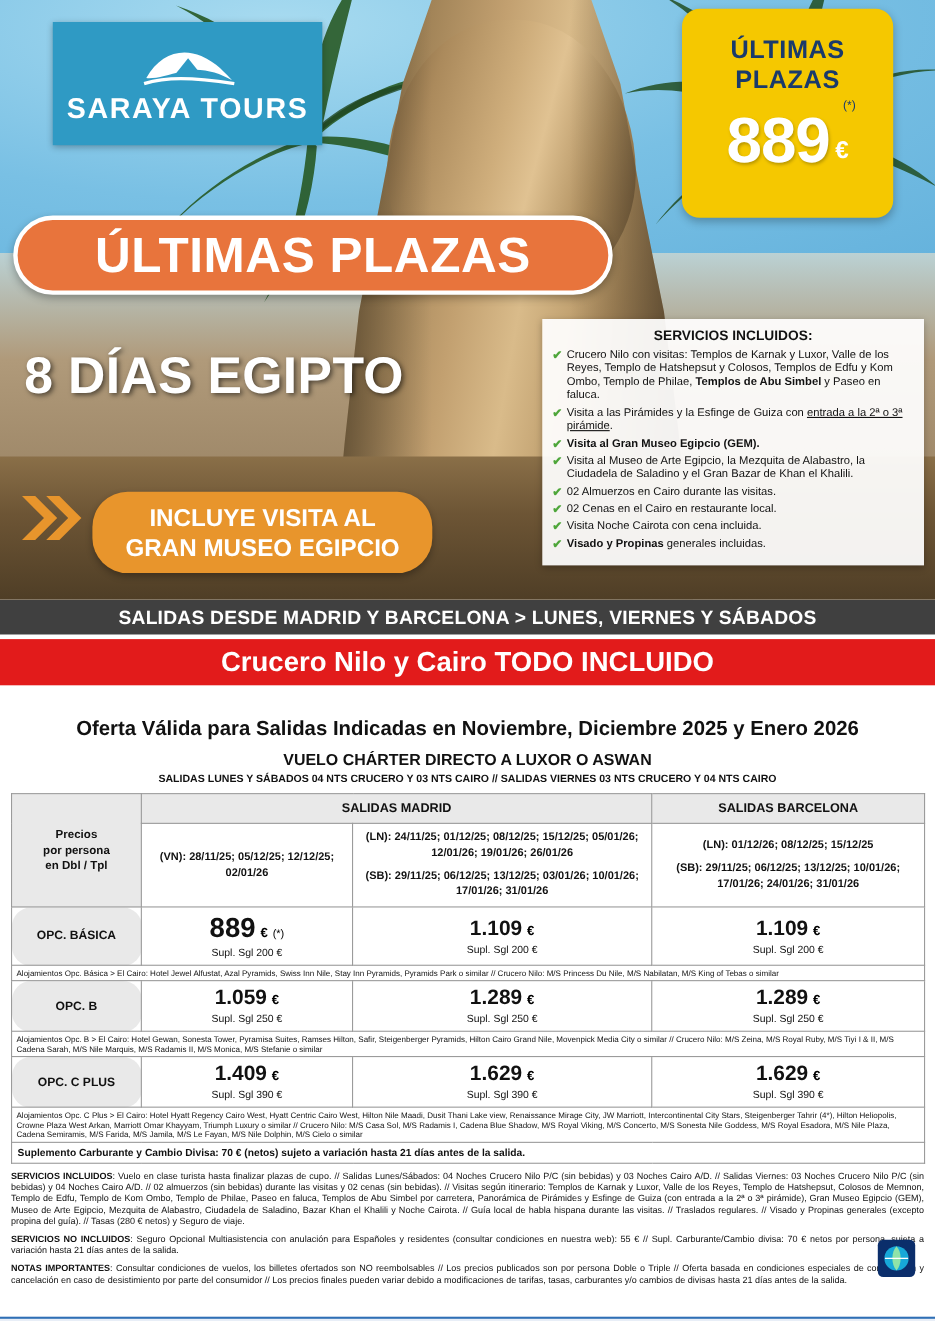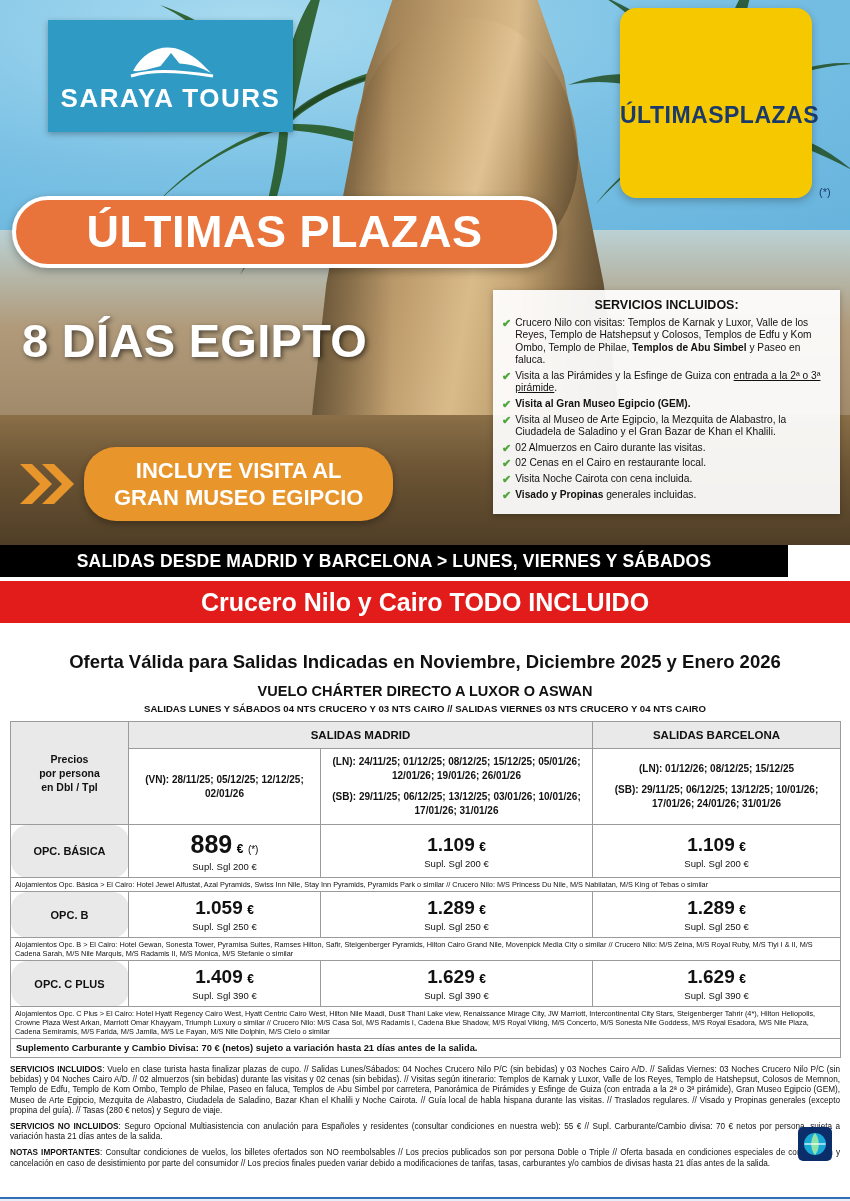--- a/index.html
+++ b/index.html
@@ -61,21 +61,21 @@
   }
   .logo-mark { width: 92px; height: 42px; margin-bottom: 2px; }
   .logo-text { color: #ffffff; font-size: 26px; font-weight: bold; letter-spacing: 1.5px; }
 
   
   .price-badge {
     position: absolute; right: 38px; top: 8px;
     width: 192px; height: 190px;
     background: #f5c800;
     border-radius: 16px;
-    display: flex; flex-direction: row; align-items: center;
+    display: flex; flex-direction: column; align-items: center;
     padding-top: 24px;
     box-shadow: 0 3px 8px rgba(0,0,0,.25);
   }
   .price-badge .l1, .price-badge .l2 {
     color: #1a3a6b; font-size: 23px; font-weight: bold; line-height: 27px; letter-spacing: .5px;
   }
   .price-asterisk { color:#1a3a6b; font-size: 11px; align-self: flex-end; margin-right: 34px; margin-top: 4px; }
   .price-row { display:flex; align-items: flex-end; margin-top: -2px; }
   .price-num { color:#ffffff; font-size: 58px; font-weight: bold; line-height: 56px; letter-spacing: -1px;
                text-shadow: 1px 2px 3px rgba(0,0,0,.25); }
@@ -97,21 +97,21 @@
   .headline {
     position: absolute; left: 22px; top: 312px; width: 520px;
   }
   .headline div {
     color:#ffffff; font-size: 47px; font-weight: bold; line-height: 57px;
     text-shadow: 2px 2px 5px rgba(0,0,0,.55);
     letter-spacing: .3px;
   }
 
   
-  .museum-wrap { position:absolute; left: 18px; top: 447px; display:flex; align-items:center; }
+  .museum-wrap { position:absolute; left: 18px; top: 447px; display:flex; align-items:flex-start; }
   .chev { display:flex; }
   .chev svg { display:block; }
   .museum-pill {
     margin-left: 6px;
     background: #e8952c; border-radius: 32px; padding: 10px 30px;
     box-shadow: 0 3px 7px rgba(0,0,0,.3);
   }
   .museum-pill div {
     color:#ffffff; font-size: 22px; font-weight: bold; line-height: 27px; text-align: center;
   }
@@ -125,21 +125,21 @@
   }
   .services h3 { font-size: 12.5px; color: #111; text-align: center; margin-bottom: 5px; }
   .svc-item { display: flex; gap: 4px; margin-bottom: 3.5px; }
   .svc-check { color:#4ea63a; font-size: 11px; font-weight: bold; line-height: 12px; flex: 0 0 auto; }
   .svc-text { font-size: 10.2px; line-height: 12.3px; color: #111; }
   .svc-text b { font-weight: bold; }
   .svc-text u { text-decoration: underline; }
 
   
   .band-dark {
-    width: 788px; height: 32px; background: #000000;
+    width: 850px; height: 32px; background: #404040;
     display:flex; align-items:center; justify-content:center;
   }
   .band-dark span { color:#ffffff; font-size: 17.5px; font-weight: bold; letter-spacing: .2px; }
   .band-sep { width: 850px; height: 4px; background: #ffffff; }
   .band-red {
     width: 850px; height: 42px; background: #e21b1b;
     display:flex; align-items:center; justify-content:center;
   }
   .band-red span { color:#ffffff; font-size: 25px; font-weight: bold; }
 

